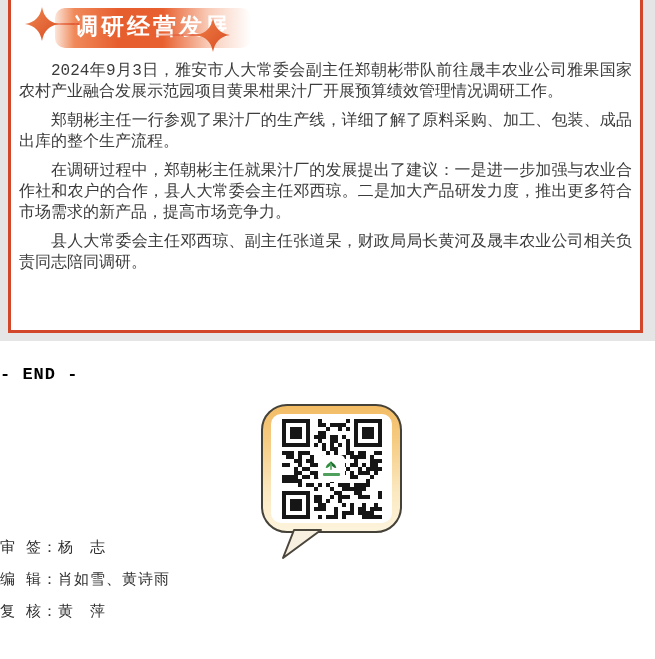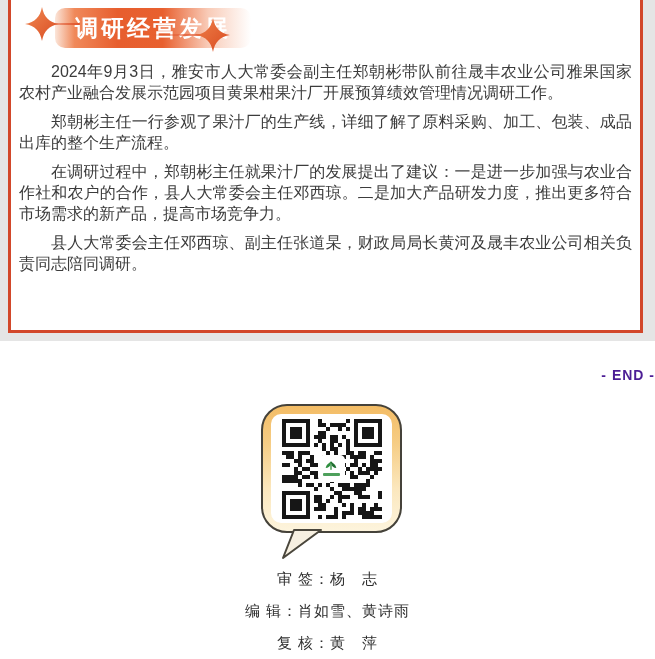--- a/index.html
+++ b/index.html
@@ -2,21 +2,21 @@
 <html><head>
 <meta charset="utf-8">
 <style>
   html,body{margin:0;padding:0;}
   body{
     width:655px;height:659px;
     background:#ffffff;
     font-family:"Liberation Sans","DejaVu Sans",sans-serif;
     overflow:hidden;
   }
-  .page{position:relative;width:655px;height:659px;}
+  .page{position:relative;width:655px;height:659px;font-family:Liberation Mono, monospace;}
 
   
   .top-section{
     position:relative;
     width:655px;height:341px;
     background:#e5e5e5;
     overflow:hidden;
   }
   .card{
     position:absolute;
@@ -74,26 +74,26 @@
 
   
   .bottom-section{
     position:relative;
     width:655px;height:318px;
     background:#ffffff;
     padding-top:21px;
     box-sizing:content-box;
   }
   .end-label{
-    text-align:right;
-    font-size:14px;
+    text-align:left;
+    font-size:17px;
     line-height:26px;
     font-weight:bold;
     letter-spacing:1px;
-    color:#4c1d95;
+    color:#000000;
   }
 
   
   .qr-wrap{
     position:relative;
     width:141px;height:129px;
     margin:16px auto 0;
     left:4px;
   }
   .bubble{
@@ -120,22 +120,21 @@
     background:#ffffff;
     border-radius:5px;
     display:flex;flex-direction:column;align-items:center;justify-content:center;
     gap:1px;
   }
   .qr-badge-bar{width:17px;height:3px;border-radius:1px;background:#2f8f3f;opacity:0.85;}
   .bubble-tail{position:absolute;left:20px;top:125px;width:42px;height:31px;}
 
   
   .credits{
-    margin-top:30px;
-    text-align:center;
+    text-align:left;
     font-size:15px;
     letter-spacing:1px;
     color:#2f2f2f;
   }
   .credit-line{line-height:32px;}
 </style>
 </head>
 <body>
 
 <div class="page">

